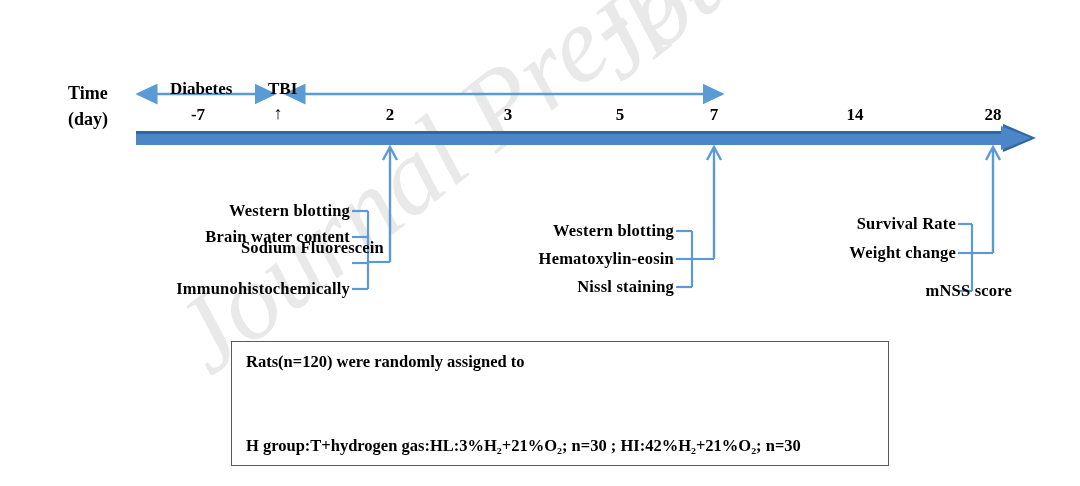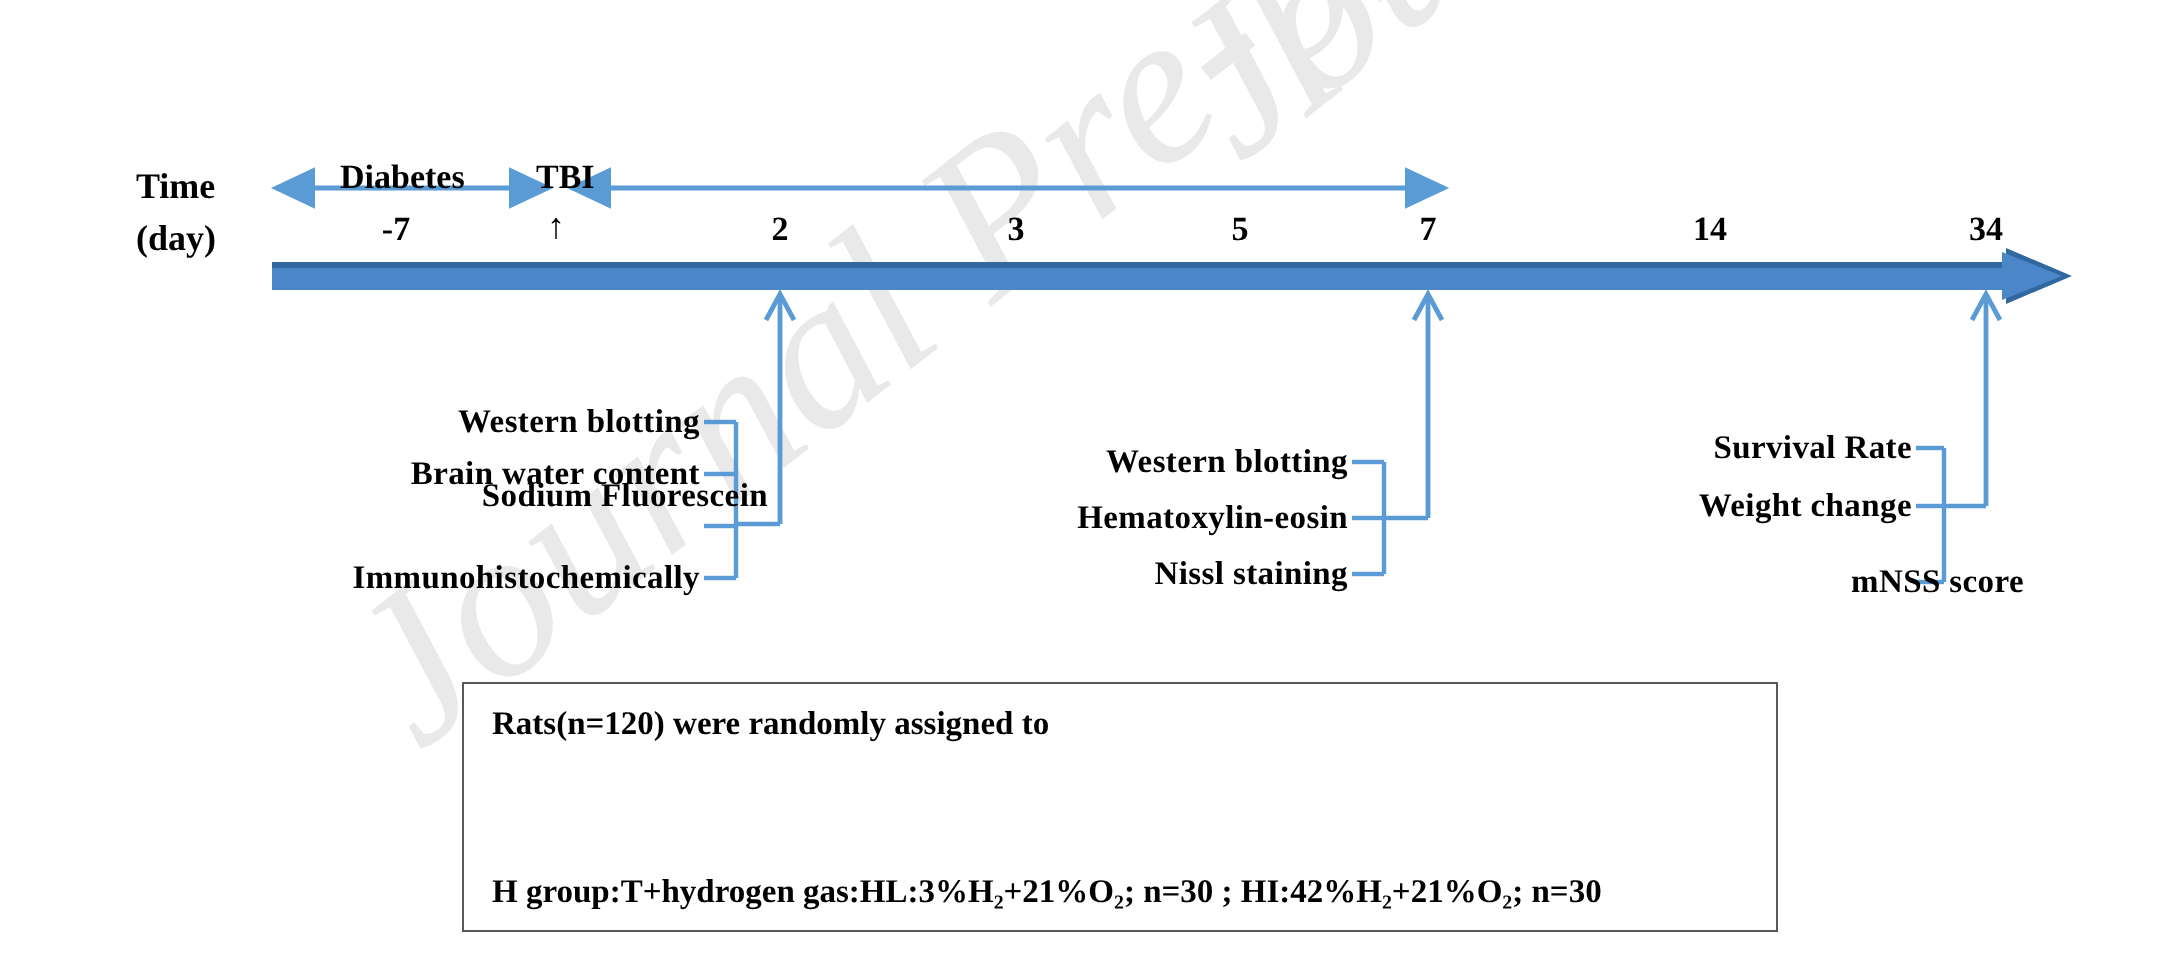--- a/index.html
+++ b/index.html
@@ -187,21 +187,21 @@
   <div class="txt phase" style="left:170px; top:64px;">Diabetes</div>
   <div class="txt phase" style="left:268px; top:64px;">TBI</div>
 
   <div class="txt tick" style="left:198px; top:106px;">-7</div>
   <div class="txt tbi-mark" style="left:278px; top:104px;">↑</div>
   <div class="txt tick" style="left:390px; top:106px;">2</div>
   <div class="txt tick" style="left:508px; top:106px;">3</div>
   <div class="txt tick" style="left:620px; top:106px;">5</div>
   <div class="txt tick" style="left:714px; top:106px;">7</div>
   <div class="txt tick" style="left:855px; top:106px;">14</div>
-  <div class="txt tick" style="left:993px; top:106px;">34</div>
+  <div class="txt tick" style="left:993px; top:106px;">28</div>
 
   <div class="txt assay" style="left:350px; top:203px;">Western  blotting</div>
   <div class="txt assay" style="left:350px; top:229px;">Brain  water  content</div>
   <div class="txt assay" style="left:350px; top:240px;margin-left:34px;">Sodium Fluorescein</div>
   <div class="txt assay" style="left:350px; top:281px;text-align:center;">Immunohistochemically</div>
 
   <div class="txt assay" style="left:674px; top:223px;">Western  blotting</div>
   <div class="txt assay" style="left:674px; top:251px;">Hematoxylin-eosin</div>
   <div class="txt assay" style="left:674px; top:279px;">Nissl  staining</div>
 

